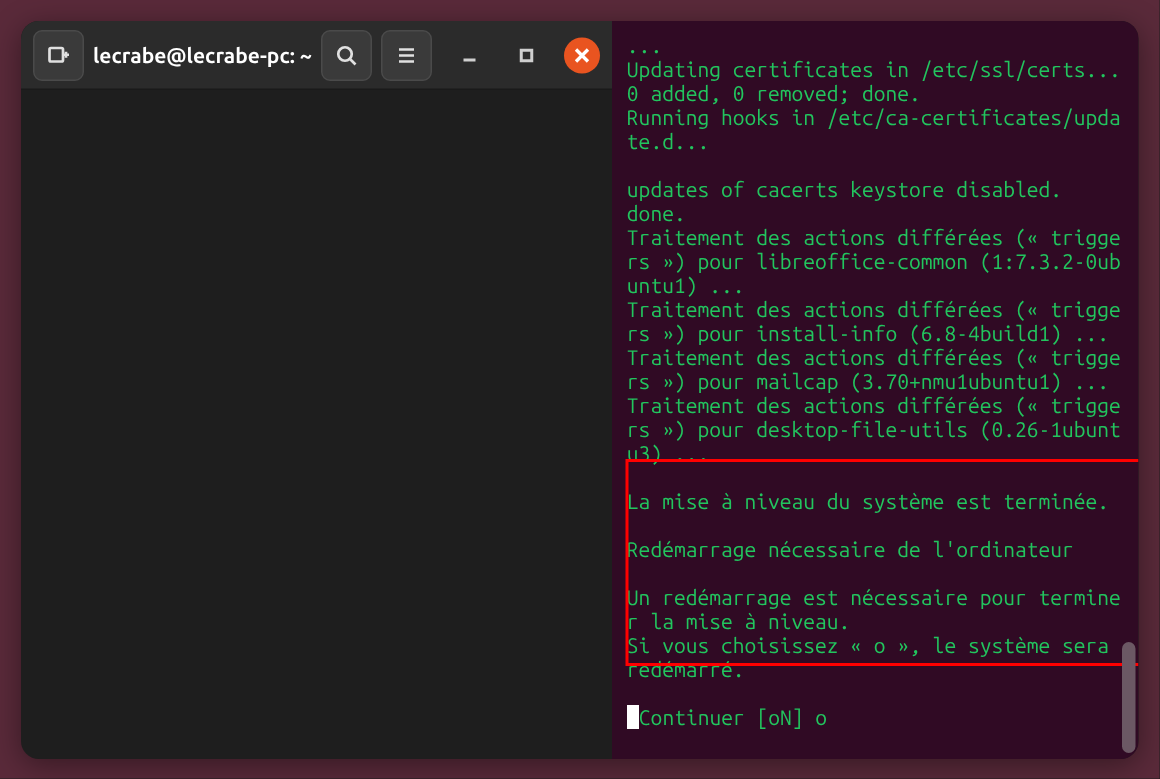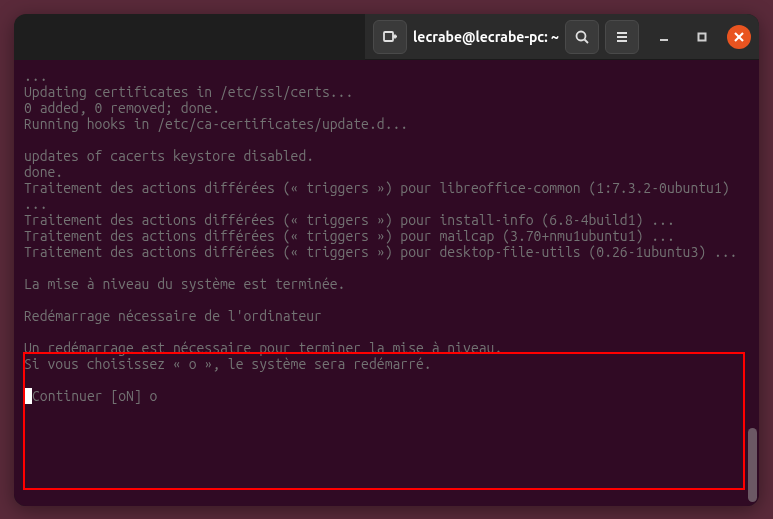--- a/index.html
+++ b/index.html
@@ -14,22 +14,21 @@
     position: absolute;
     left: 14px;
     top: 14px;
     width: 745px;
     height: 492px;
     background: #1e1e1e;
     border-radius: 12px;
     overflow: hidden;
     box-shadow: 0 4px 20px rgba(0,0,0,0.4);
     display: flex;
-    flex-direction: column;
-    align-items: flex-end;
+    flex-direction: row;
   }
   .titlebar {
     height: 46px;
     background: #2b2b2b;
     display: flex;
     align-items: center;
     padding: 0 8px;
     gap: 6px;
     border-bottom: 1px solid #1a1a1a;
   }
@@ -68,21 +67,21 @@
   .win-ctrl.min svg, .win-ctrl.max svg { width: 12px; height: 12px; stroke: #cfcfcf; fill: none; stroke-width: 2; }
   .win-ctrl.close {
     background: #e95420;
     width: 24px; height: 24px;
   }
   .win-ctrl.close svg { width: 10px; height: 10px; stroke: #ffffff; fill: none; stroke-width: 2.2; }
   .terminal {
     flex: 1;
     background: #300a24;
     padding: 8px 10px 10px 10px;
-    color: #737373;
+    color: #22c55e;
     font-size: 14px;
     line-height: 16px;
     white-space: pre-wrap;
     word-break: break-all;
     position: relative;
     overflow: hidden;
   }
   .highlight-box {
     position: absolute;
     left: 9px;

